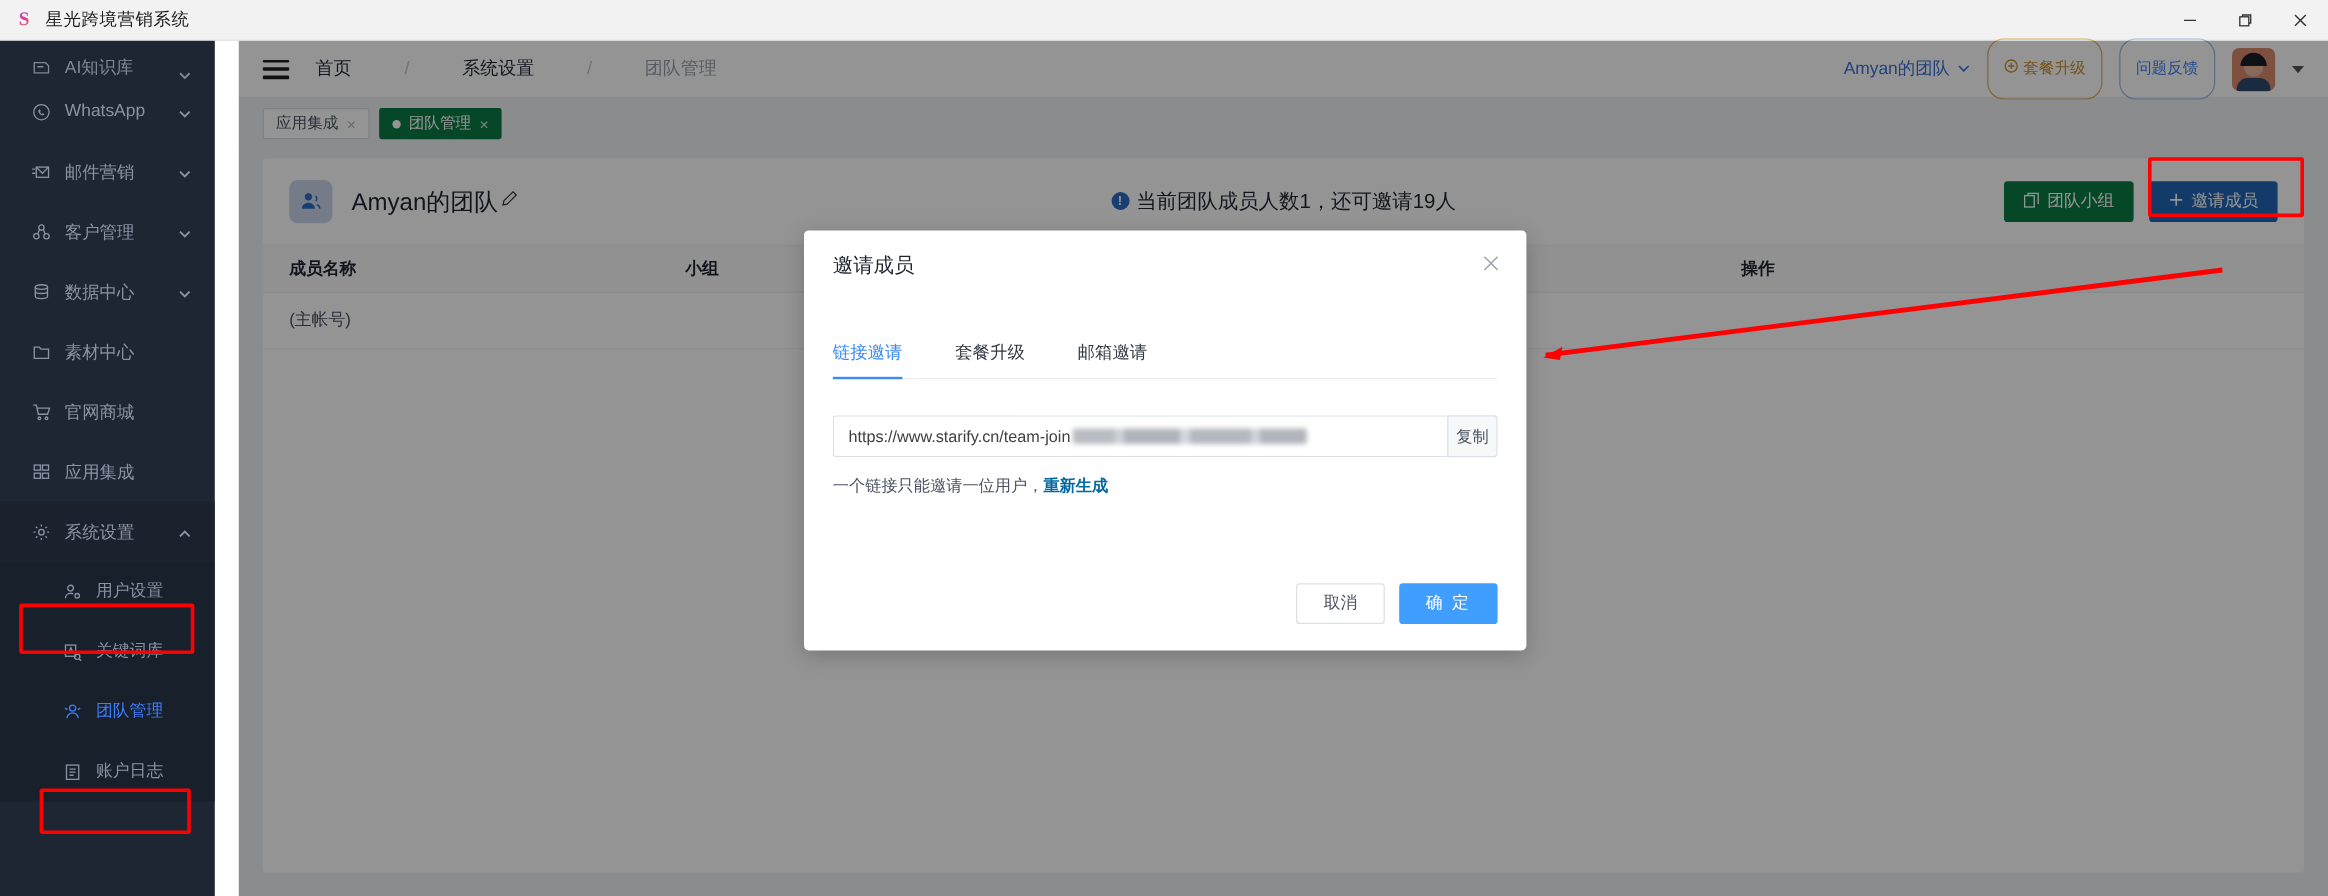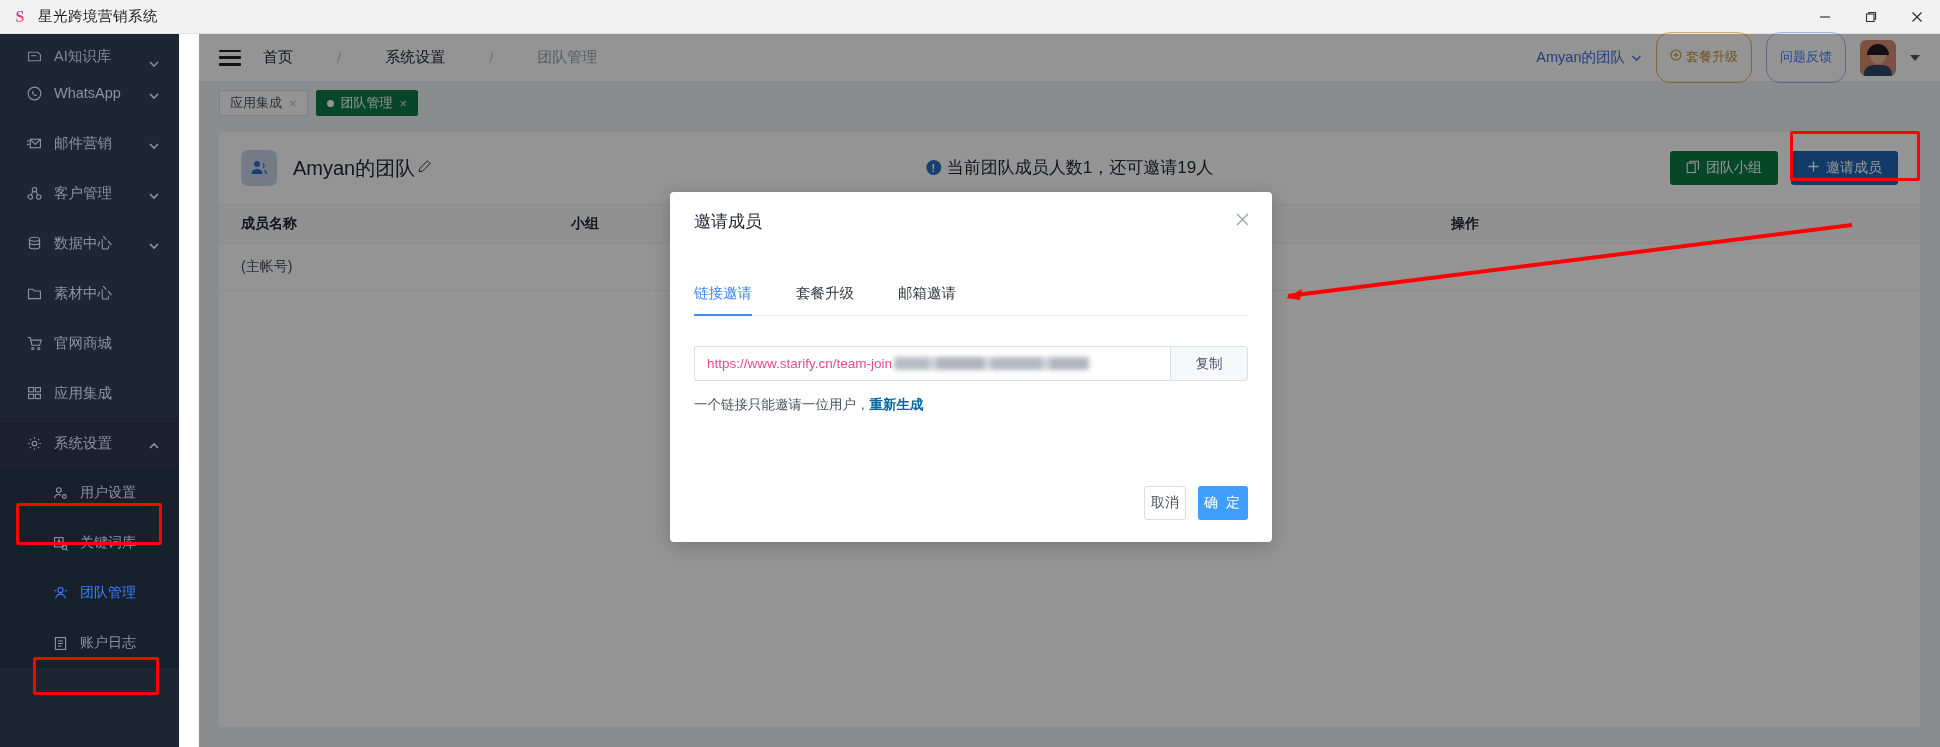--- a/index.html
+++ b/index.html
@@ -179,38 +179,38 @@
   .tabs { display: flex; gap: 44px; border-bottom: 1px solid #eceff3; position: relative; align-items: flex-end; }
   .tab { font-size: 14.5px; color: #333a44; padding-bottom: 12px; }
   .tab.active { color: #3d8bf5; }
   .tab-underline {
     position: absolute; left: 0; bottom: -1px; width: 58px; height: 2px; background: #3d8bf5;
   }
   .link-row { display: flex; margin-top: 30px; }
   .link-input {
     flex: 1; height: 35px; border: 1px solid #dcdfe6; border-right: none;
     border-radius: 3px 0 0 3px; display: flex; align-items: center; padding: 0 12px;
-    font-size: 13.5px; color: #ec4899; overflow: hidden; white-space: nowrap;
+    font-size: 13.5px; color: #404040; overflow: hidden; white-space: nowrap;
   }
   .blurred {
     display: inline-block; height: 13px; width: 195px; margin-left: 2px;
     background: linear-gradient(90deg,#b9bcc2 0 18%, #cfd2d7 18% 22%, #b0b3ba 22% 46%, #d4d7dc 46% 50%, #b5b8bf 50% 76%, #d0d3d8 76% 80%, #b2b5bc 80% 100%);
     filter: blur(2.4px); vertical-align: middle; border-radius: 2px;
   }
   .copy-btn {
-    width: 78px; height: 35px; border: 1px solid #dcdfe6; border-radius: 0 3px 3px 0;
+    width: 42px; height: 35px; border: 1px solid #dcdfe6; border-radius: 0 3px 3px 0;
     background: #f7f8fa; display: flex; align-items: center; justify-content: center;
     font-size: 13.5px; color: #4a5160;
   }
   .hint { margin-top: 15px; font-size: 13.5px; color: #4a5160; }
   .hint a { color: #0369a1; text-decoration: none; font-weight: bold; }
   .modal-foot {
     position: absolute; right: 24px; bottom: 22px; display: flex; gap: 12px;
   }
-  .mbtn { height: 34px; padding: 0 6px; border-radius: 3px; font-size: 14px;
+  .mbtn { height: 34px; padding: 0 22px; border-radius: 3px; font-size: 14px;
           display: flex; align-items: center; justify-content: center; }
   .mbtn.cancel { border: 1px solid #dcdfe6; background: #fff; color: #4a5160; }
   .mbtn.ok { background: #409eff; color: #fff; letter-spacing: 2px; }
 
   .arrow-svg { position: absolute; left: 0; top: 0; width: 1940px; height: 747px; z-index: 70; pointer-events: none; }
 </style>
 </head>
 <body>
 
 <div id="app">

